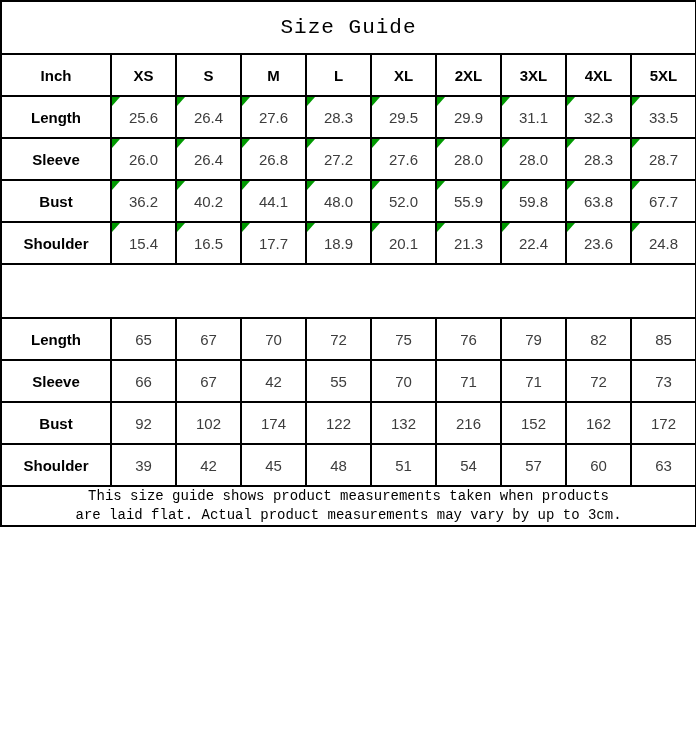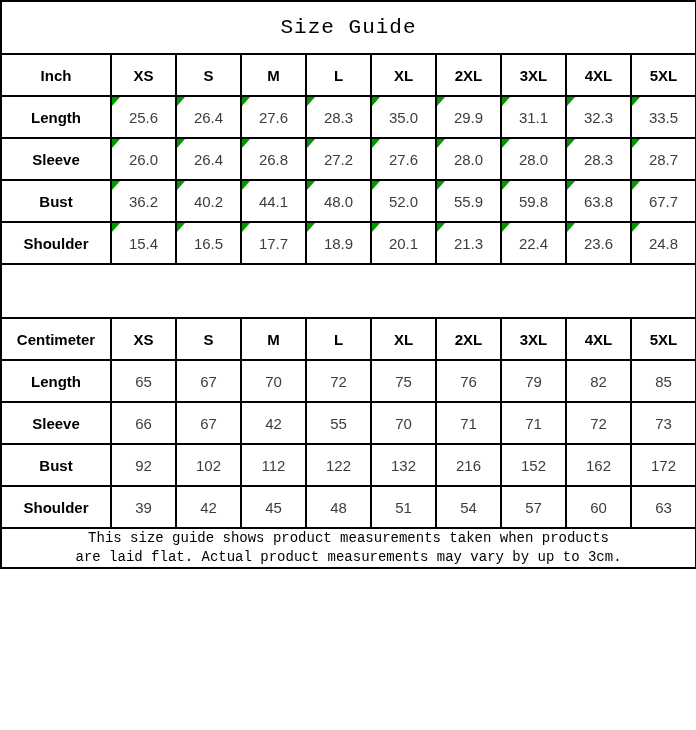--- a/index.html
+++ b/index.html
@@ -95,21 +95,21 @@
     <td class="head">4XL</td>
     <td class="head">5XL</td>
   </tr>
 
   <tr class="r">
     <td class="head">Length</td>
     <td class="num flag"><span class="tri"></span><span>25.6</span></td>
     <td class="num flag"><span class="tri"></span><span>26.4</span></td>
     <td class="num flag"><span class="tri"></span><span>27.6</span></td>
     <td class="num flag"><span class="tri"></span><span>28.3</span></td>
-    <td class="num flag"><span class="tri"></span><span>35.0</span></td>
+    <td class="num flag"><span class="tri"></span><span>29.5</span></td>
     <td class="num flag"><span class="tri"></span><span>29.9</span></td>
     <td class="num flag"><span class="tri"></span><span>31.1</span></td>
     <td class="num flag"><span class="tri"></span><span>32.3</span></td>
     <td class="num flag"><span class="tri"></span><span>33.5</span></td>
   </tr>
 
   <tr class="r">
     <td class="head">Sleeve</td>
     <td class="num flag"><span class="tri"></span><span>26.0</span></td>
     <td class="num flag"><span class="tri"></span><span>26.4</span></td>
@@ -145,32 +145,20 @@
     <td class="num flag"><span class="tri"></span><span>21.3</span></td>
     <td class="num flag"><span class="tri"></span><span>22.4</span></td>
     <td class="num flag"><span class="tri"></span><span>23.6</span></td>
     <td class="num flag"><span class="tri"></span><span>24.8</span></td>
   </tr>
 
   <tr class="r-gap">
     <td colspan="10"></td>
   </tr>
 
-  <tr class="r">
-    <td class="head">Centimeter</td>
-    <td class="head">XS</td>
-    <td class="head">S</td>
-    <td class="head">M</td>
-    <td class="head">L</td>
-    <td class="head">XL</td>
-    <td class="head">2XL</td>
-    <td class="head">3XL</td>
-    <td class="head">4XL</td>
-    <td class="head">5XL</td>
-  </tr>
 
   <tr class="r">
     <td class="head">Length</td>
     <td class="num">65</td>
     <td class="num">67</td>
     <td class="num">70</td>
     <td class="num">72</td>
     <td class="num">75</td>
     <td class="num">76</td>
     <td class="num">79</td>
@@ -188,21 +176,21 @@
     <td class="num">71</td>
     <td class="num">71</td>
     <td class="num">72</td>
     <td class="num">73</td>
   </tr>
 
   <tr class="r">
     <td class="head">Bust</td>
     <td class="num">92</td>
     <td class="num">102</td>
-    <td class="num">112</td>
+    <td class="num">174</td>
     <td class="num">122</td>
     <td class="num">132</td>
     <td class="num">216</td>
     <td class="num">152</td>
     <td class="num">162</td>
     <td class="num">172</td>
   </tr>
 
   <tr class="r">
     <td class="head">Shoulder</td>

